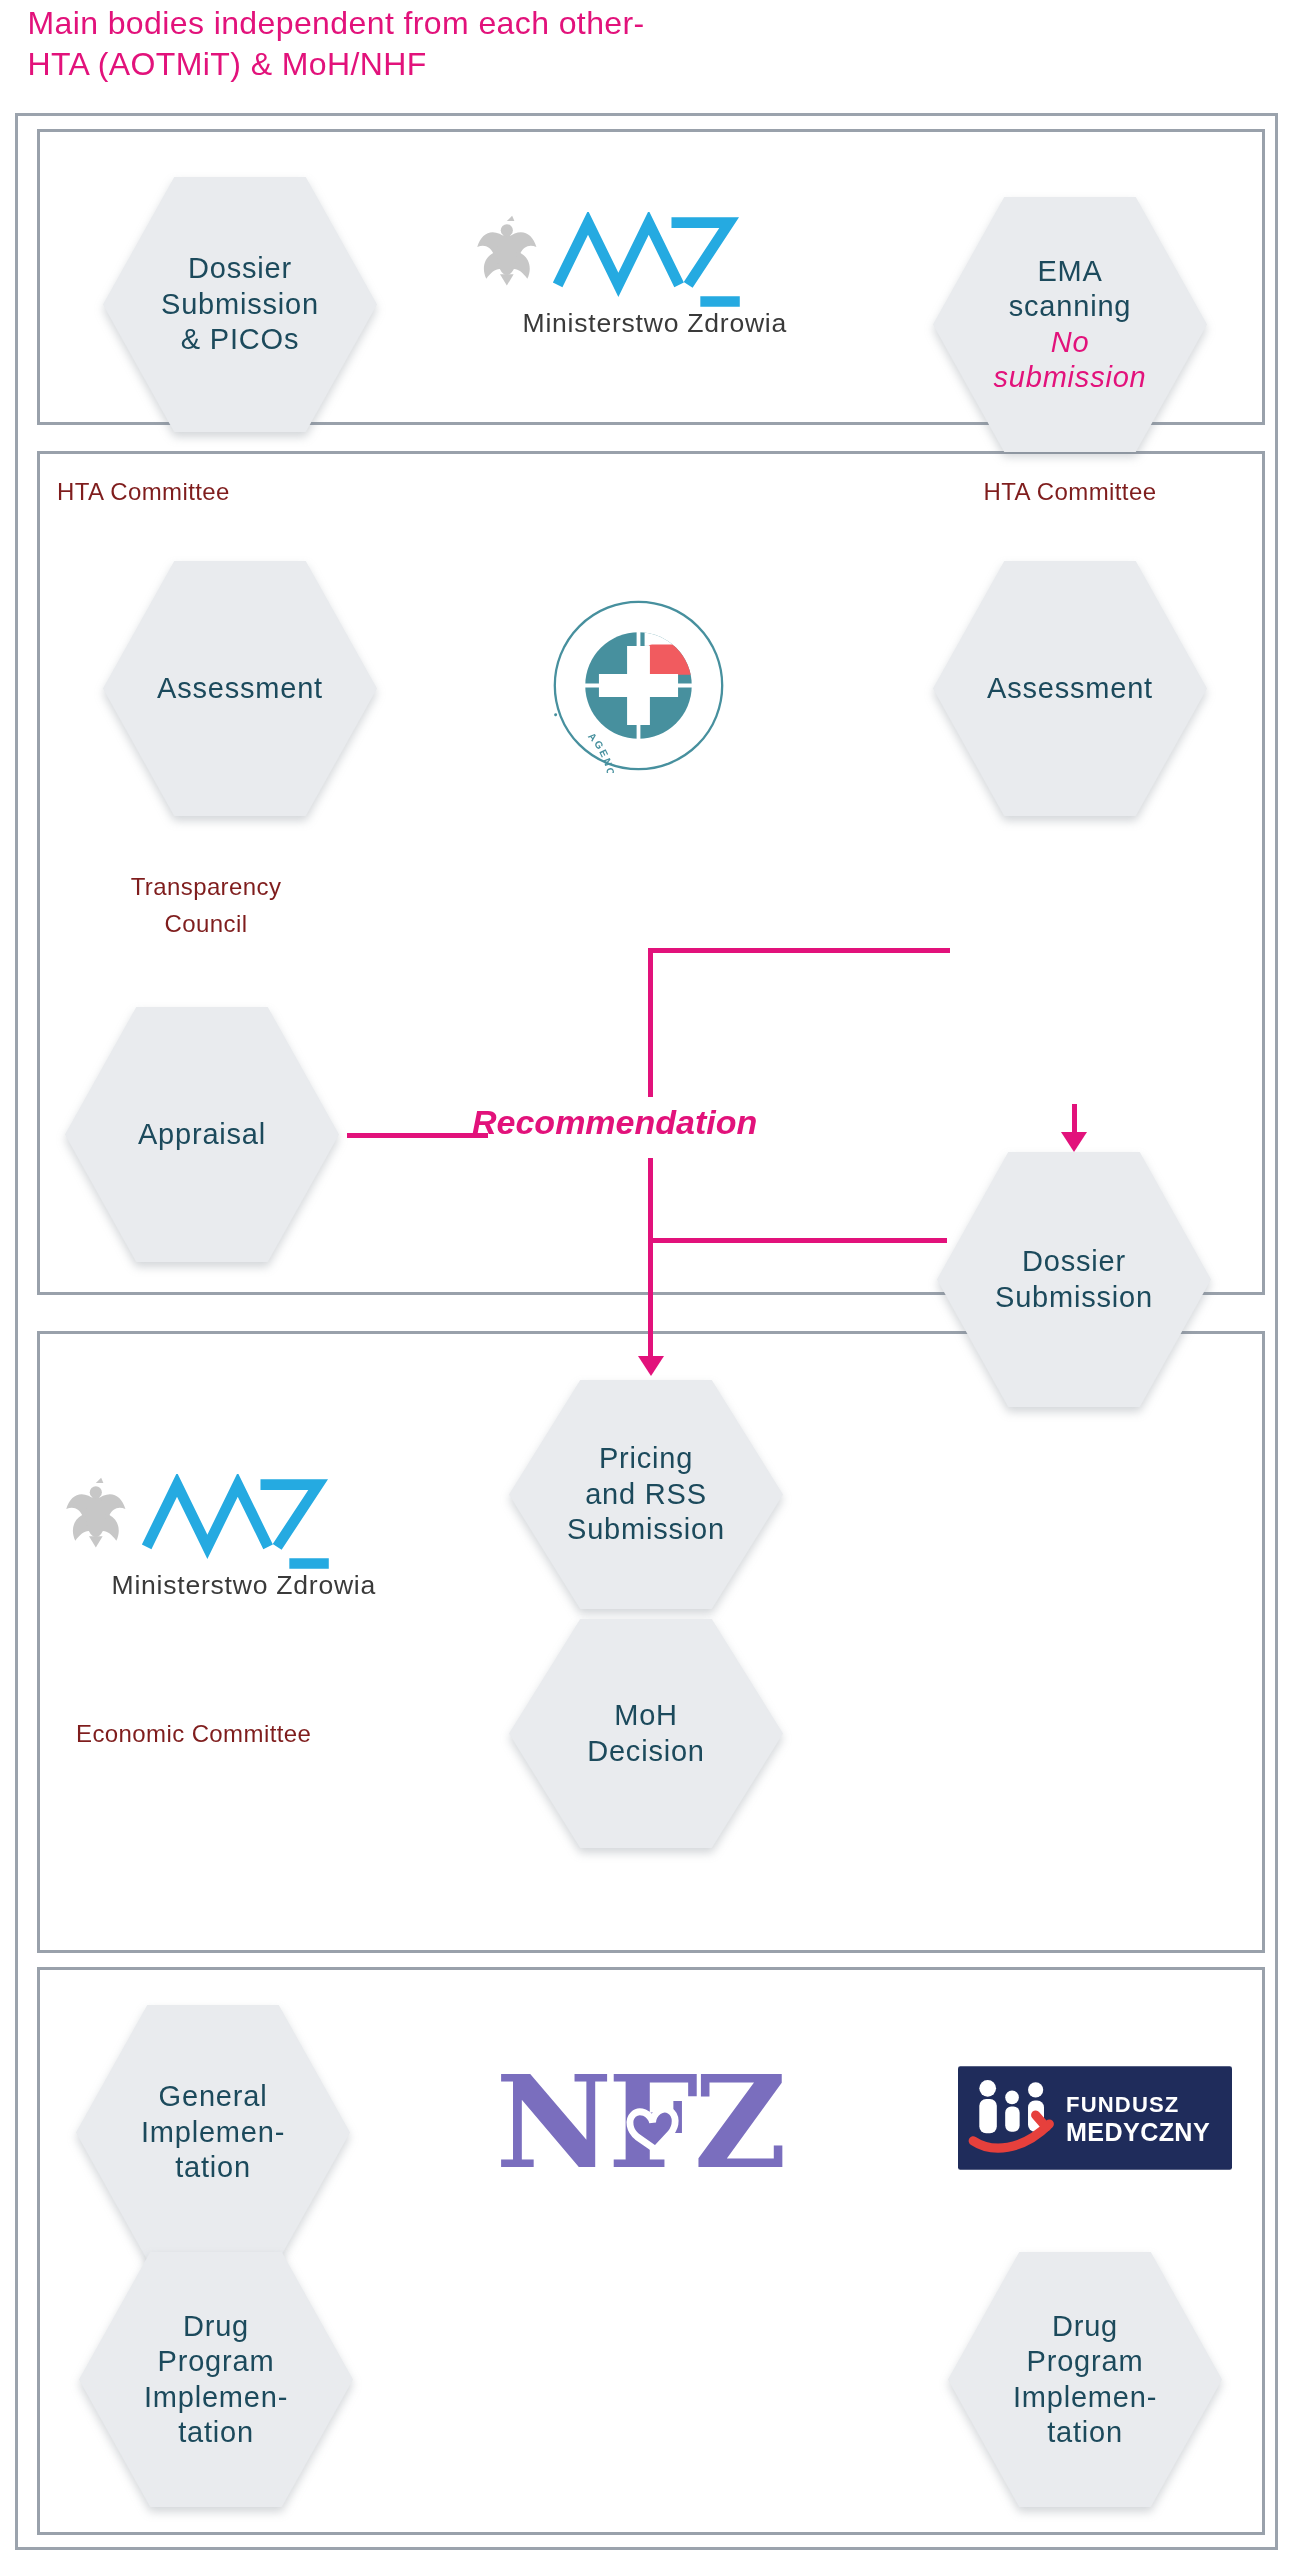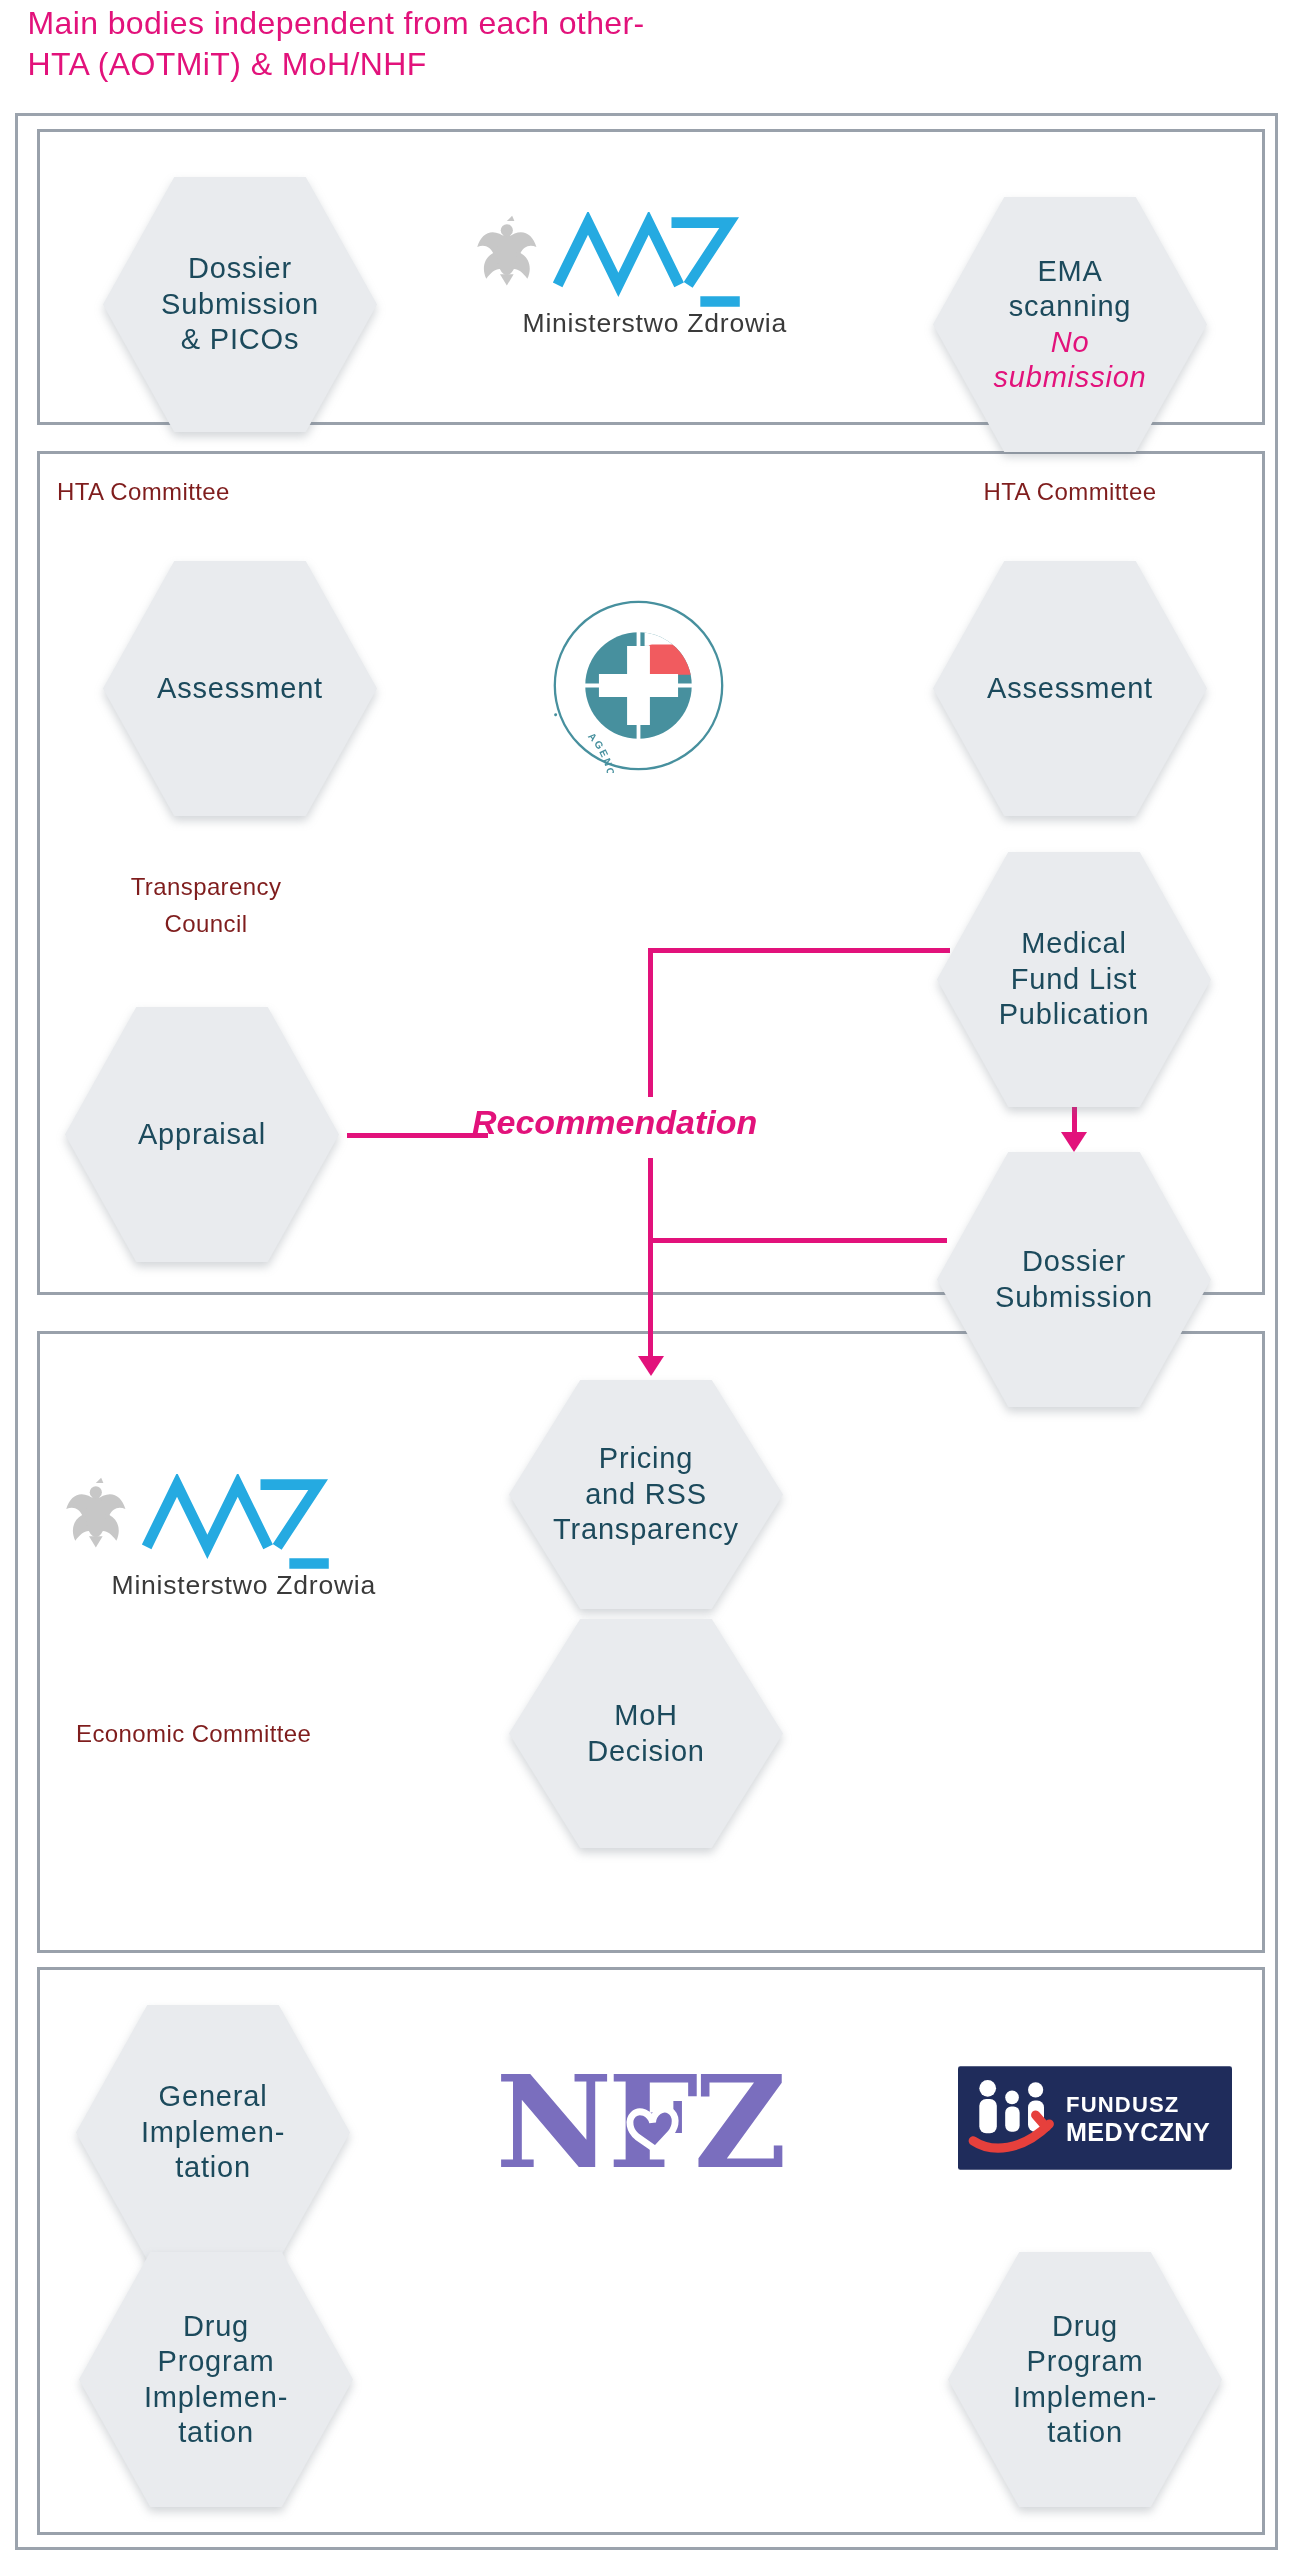--- a/index.html
+++ b/index.html
@@ -134,25 +134,20 @@
     <div class="hex">Assessment</div>
   </div>
 
   <div class="pink-label centered multiline" style="left:69px;top:868px;width:274px;line-height:1.55;">Transparency
 Council</div>
 
   <div class="hexw" style="left:65px;top:1007px;width:274px;height:255px;">
     <div class="hex">Appraisal</div>
   </div>
 
-  <div class="hexw" style="left:937px;top:852px;width:274px;height:255px;">
-    <div class="hex">Medical
-Fund List
-Publication</div>
-  </div>
 
   <div class="hexw" style="left:937px;top:1152px;width:274px;height:255px;">
     <div class="hex">Dossier
 Submission</div>
   </div>
 
   <svg class="mz-logo" style="left:61px;top:1474px;" width="358" height="129" viewBox="0 0 470 170">
     <g fill="#C7C7C7">
       <path d="M45 35 C28 20 12 26 6 46 C16 42 23 46 27 54 C14 61 12 76 18 88 C25 78 33 73 39 76 Z"></path>
       <path d="M45 35 C62 20 78 26 84 46 C74 42 67 46 63 54 C76 61 78 76 72 88 C65 78 57 73 51 76 Z"></path>
@@ -167,21 +162,21 @@
       <line x1="300" y1="118" x2="352" y2="118"></line>
     </g>
     <text x="240" y="158" text-anchor="middle" class="mz-text">Ministerstwo Zdrowia</text>
   </svg>
 
   <div class="pink-label" style="left:76px;top:1720px;">Economic Committee</div>
 
   <div class="hexw" style="left:509px;top:1380px;width:274px;height:229px;">
     <div class="hex">Pricing
 and RSS
-Transparency</div>
+Submission</div>
   </div>
 
   <div class="hexw" style="left:509px;top:1619px;width:274px;height:229px;">
     <div class="hex">MoH
 Decision</div>
   </div>
 
   <div class="hexw" style="left:76px;top:2005px;width:274px;height:255px;">
     <div class="hex">General
 Implemen-

